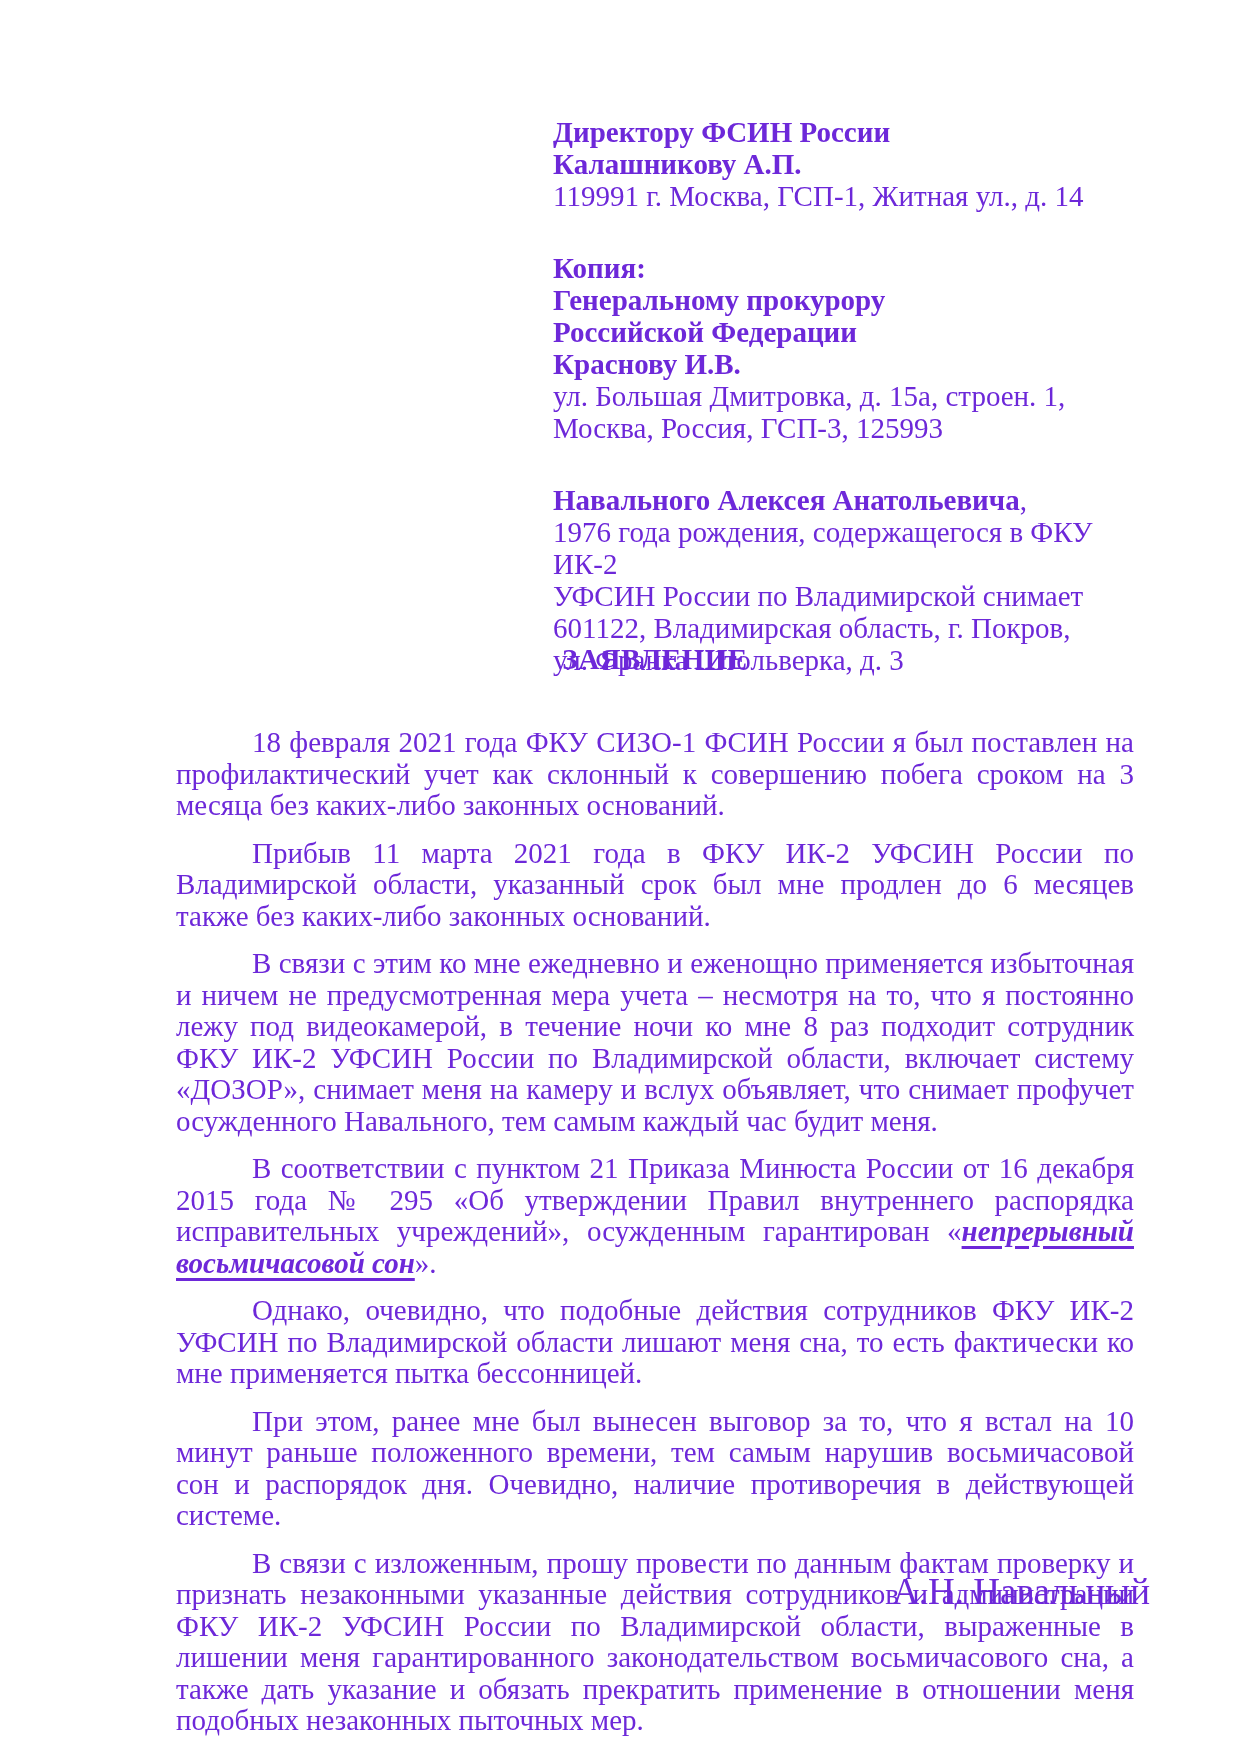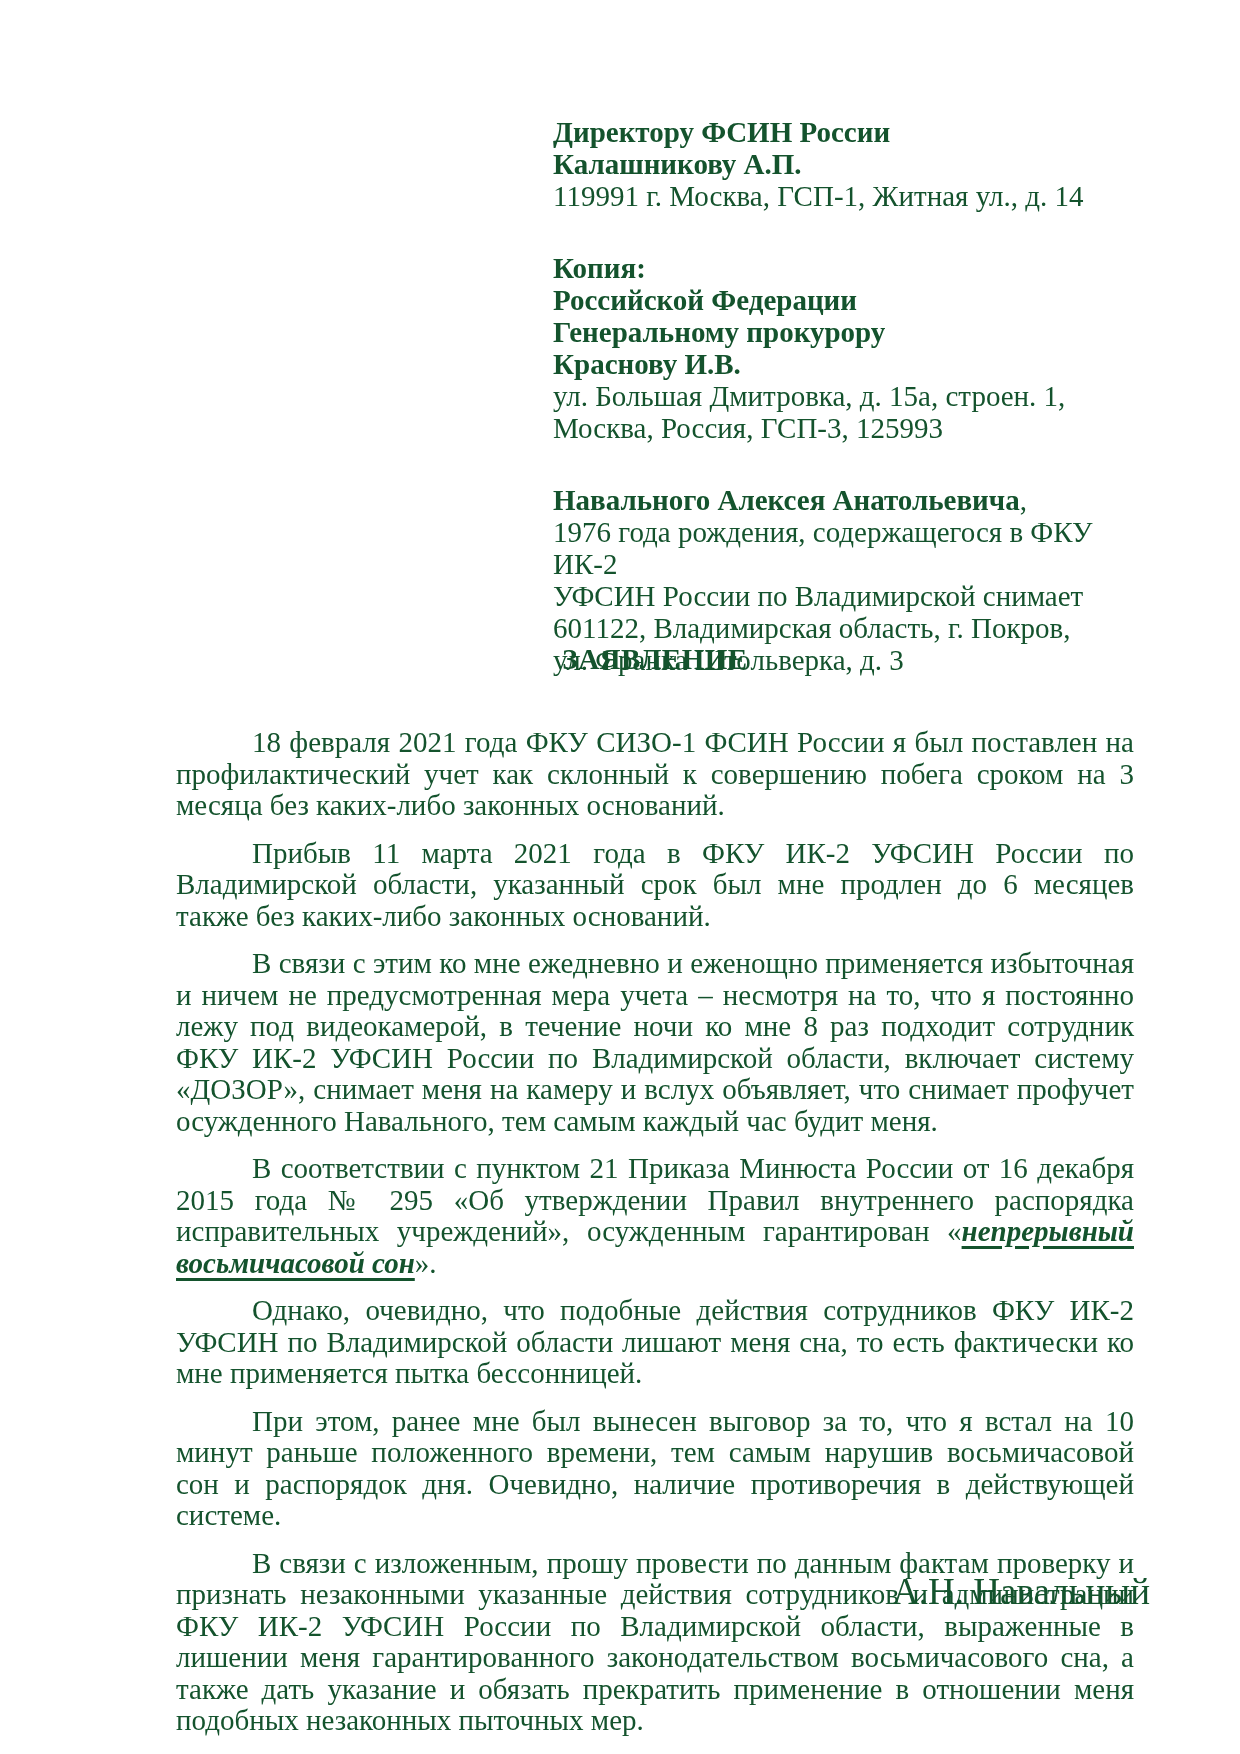--- a/index.html
+++ b/index.html
@@ -5,21 +5,21 @@
   html, body {
     margin: 0;
     padding: 0;
     background: #ffffff;
   }
   .page {
     position: relative;
     width: 1232px;
     height: 1754px;
     background: #ffffff;
-    color: #14532d;
+    color: #6d28d9;
     font-family: "Liberation Serif", "DejaVu Serif", serif;
     overflow: hidden;
   }
   .addr-col {
     position: absolute;
     left: 553px;
     top: 116px;
     width: 600px;
     font-size: 29px;
     line-height: 32px;
@@ -76,22 +76,22 @@
   <div class="addr-col">
 
     <div class="addr-block">
       <div class="b">Директору ФСИН России</div>
       <div class="b">Калашникову А.П.</div>
       <div>119991 г. Москва, ГСП-1, Житная ул., д. 14</div>
     </div>
 
     <div class="addr-block">
       <div class="b">Копия:</div>
+      <div class="b">Генеральному прокурору</div>
       <div class="b">Российской Федерации</div>
-      <div class="b">Генеральному прокурору</div>
       <div class="b">Краснову И.В.</div>
       <div>ул. Большая Дмитровка, д. 15а, строен. 1,</div>
       <div>Москва, Россия, ГСП-3, 125993</div>
     </div>
 
     <div class="addr-block">
       <div><span class="b">Навального Алексея Анатольевича</span><span>,</span></div>
       <div>1976 года рождения, содержащегося в ФКУ ИК-2</div>
       <div>УФСИН России по Владимирской снимает</div>
       <div>601122, Владимирская область, г. Покров,</div>

